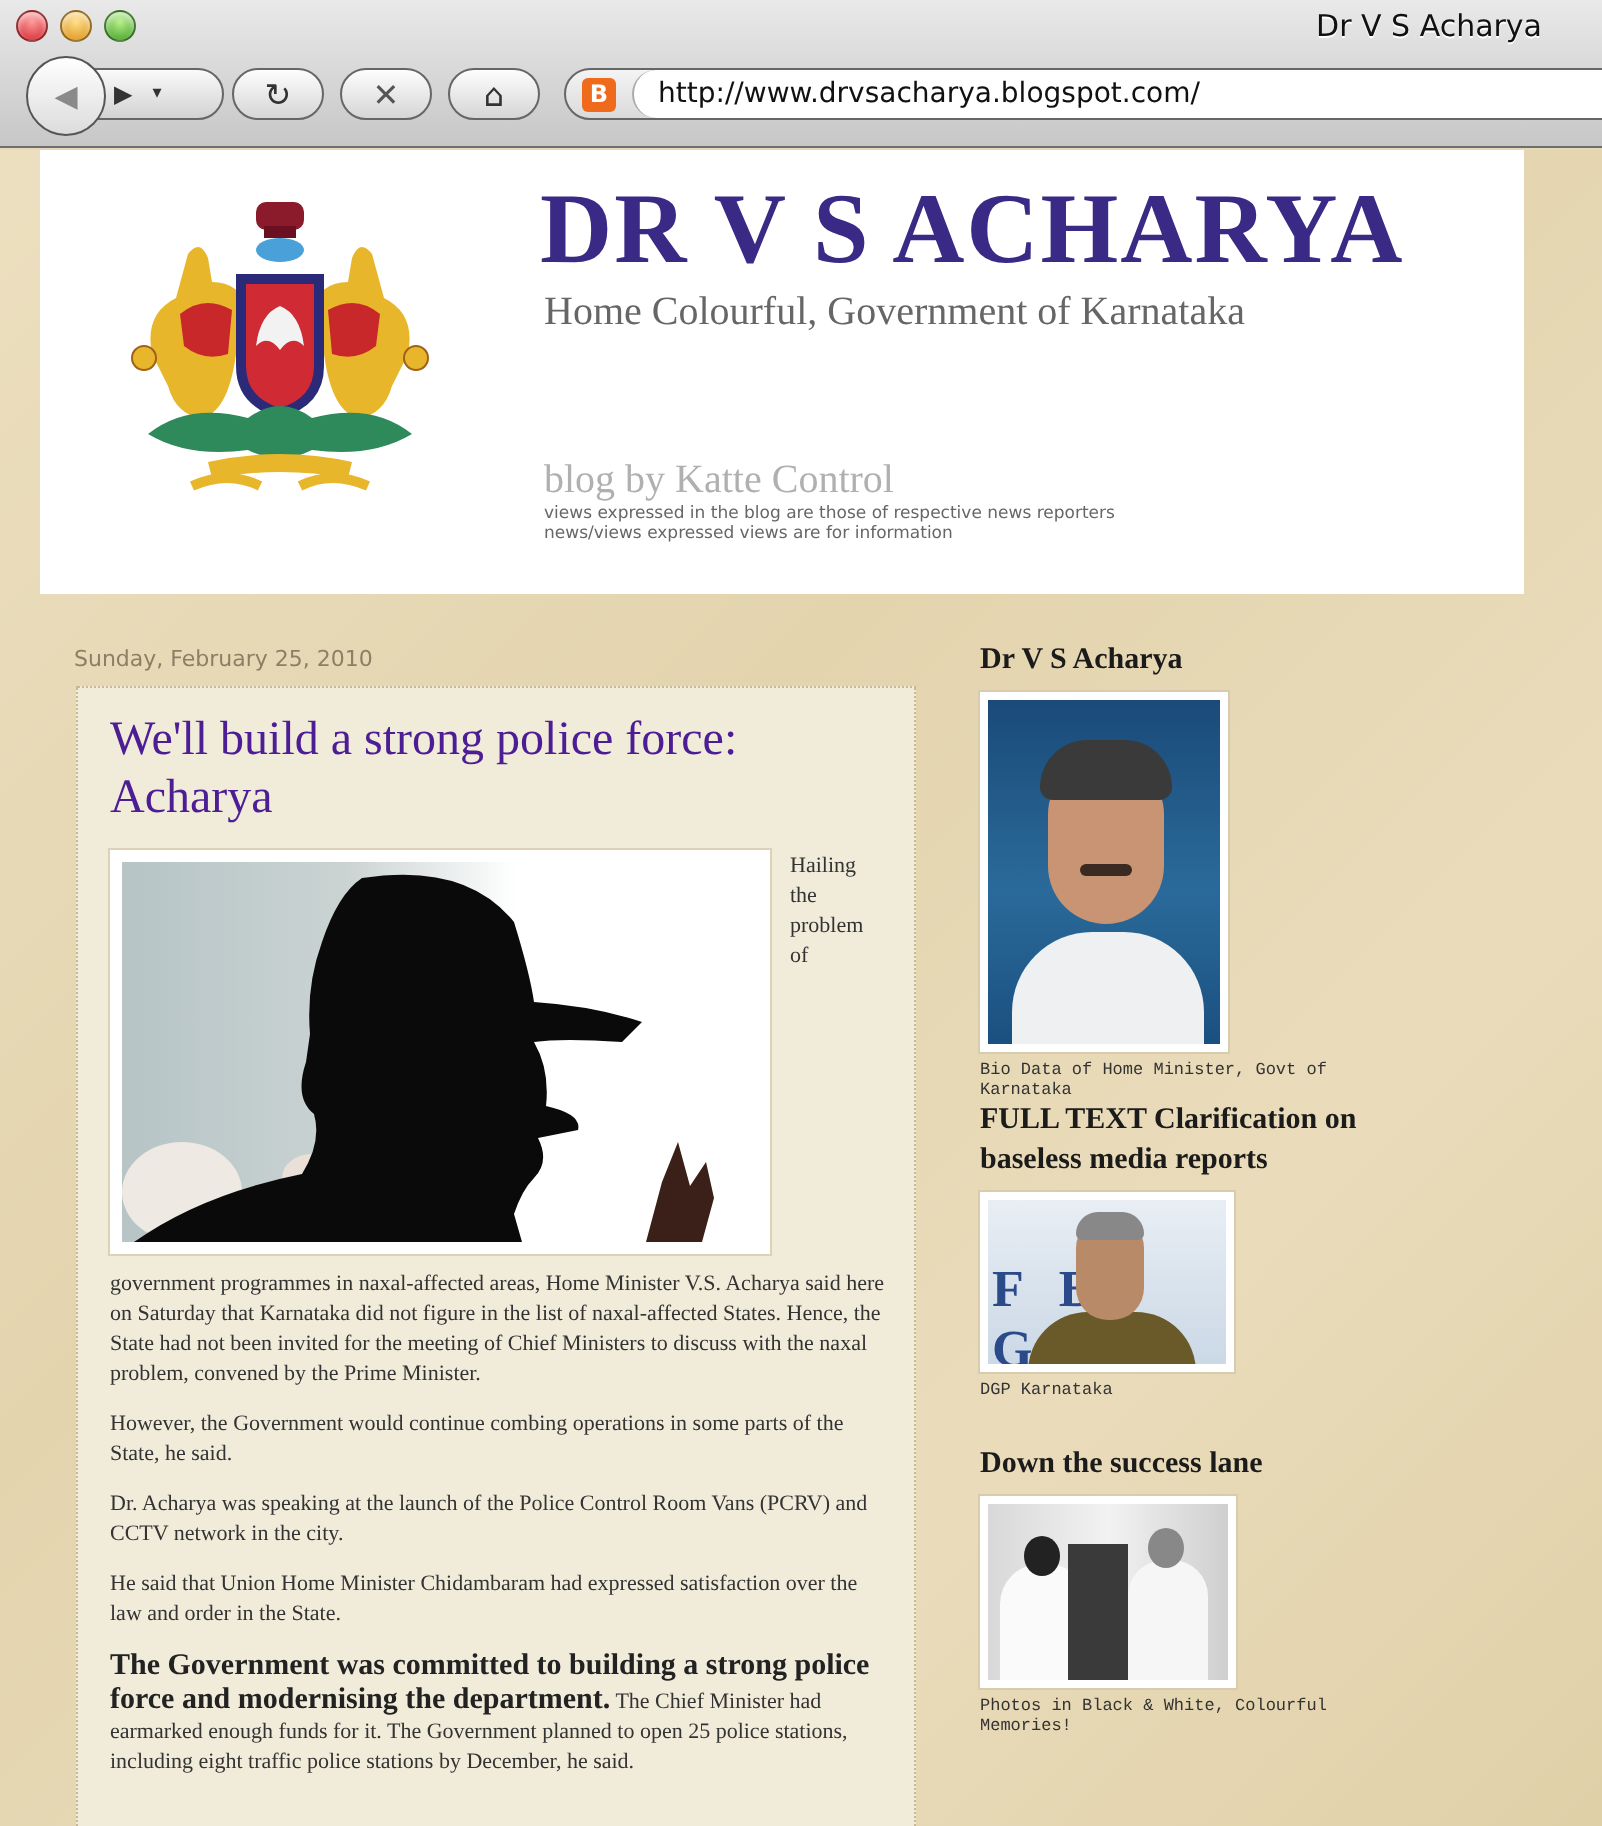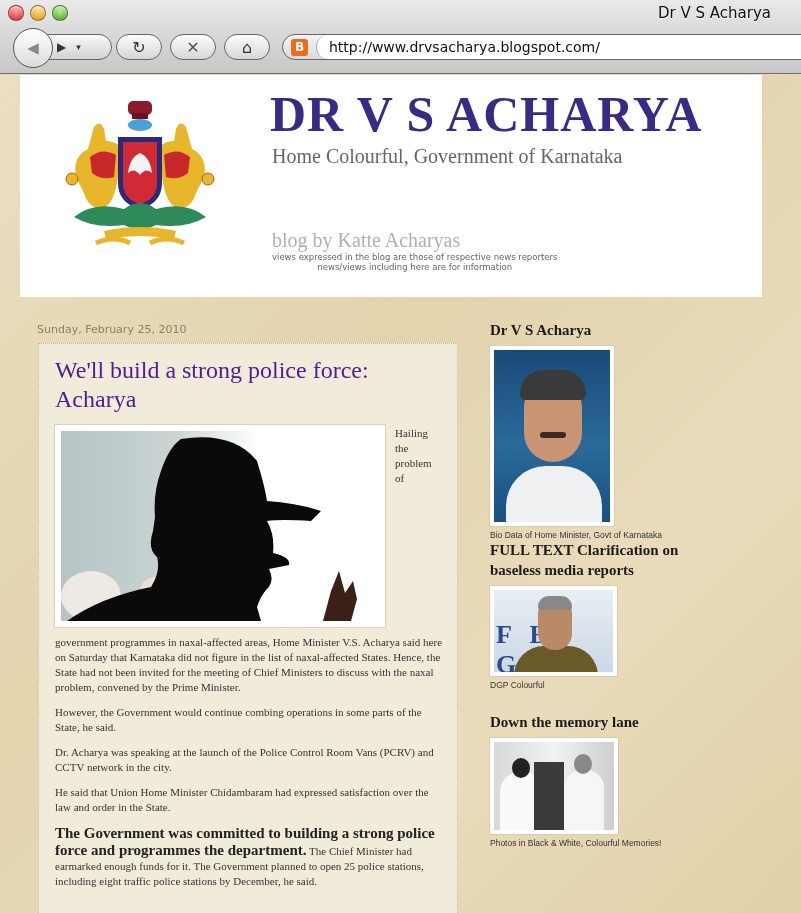--- a/index.html
+++ b/index.html
@@ -48,21 +48,21 @@
     background: linear-gradient(135deg, #ecdfbf 0%, #e3d4ae 40%, #eadcbb 70%, #e0d0a8 100%); }
   .header { position: absolute; left: 20px; top: 0; width: 742px; height: 222px; background: #fff; }
   .emblem { position: absolute; left: 34px; top: 22px; width: 172px; height: 160px; }
   .site-title { position: absolute; left: 250px; top: 10px; font-family: "Liberation Serif", serif;
     font-size: 50px; letter-spacing: 1px; color: #3a2a86; font-weight: bold; }
   .site-subtitle { position: absolute; left: 252px; top: 70px; font-family: "Liberation Serif", serif;
     font-size: 20px; color: #666; }
   .blog-by { position: absolute; left: 252px; top: 154px; font-family: "Liberation Serif", serif;
     font-size: 20px; color: #b0b0b0; }
   .disclaimer { position: absolute; left: 252px; top: 177px; font-family: "DejaVu Sans", sans-serif;
-    font-size: 8.5px; line-height: 10px; color: #666; text-align: center; }
+    font-size: 8.5px; line-height: 10px; color: #666; }
 
   .date-header { position: absolute; left: 37px; top: 248px; font-family: "DejaVu Sans", sans-serif;
     font-size: 11px; color: #8b8066; }
   .post { position: absolute; left: 38px; top: 268px; width: 420px; height: 580px;
     background: #f1ebda; border: 1px dotted #c9b992; }
   .post-title { position: absolute; left: 16px; top: 12px; width: 390px; font-family: "Liberation Serif", serif;
     font-size: 24px; line-height: 29px; color: #4c1d95; }
   .post-image { position: absolute; left: 16px; top: 81px; width: 330px; height: 202px; background: #fff;
     padding: 6px; box-shadow: 0 0 0 1px #ddd2b8; }
   .post-image-inner { width: 100%; height: 100%; position: relative; overflow: hidden;
@@ -73,21 +73,21 @@
     font-size: 11px; line-height: 15px; color: #333; }
   .post-body p { margin-bottom: 10px; }
   .post-body .lead { font-size: 15px; line-height: 16px; font-weight: bold; color: #222; }
   .post-body .lead-rest { font-size: 11px; font-weight: normal; color: #333; }
 
   
   .sidebar { position: absolute; left: 490px; top: 245px; width: 220px; }
   .widget-title { font-family: "Liberation Serif", serif; font-size: 15px; font-weight: bold; color: #1b1b1b;
     line-height: 20px; }
   .widget-photo { background: #fff; padding: 4px; box-shadow: 0 0 0 1px #d8ccae; display: inline-block; margin-top: 6px; }
-  .widget-caption { font-family: Liberation Sans, sans-serif; font-size: 8.5px; color: #333; margin-top: 4px; }
+  .widget-caption { font-family: Liberation Mono, monospace; font-size: 8.5px; color: #333; margin-top: 4px; }
   .photo { position: relative; overflow: hidden; }
 </style>
 </head>
 <body>
 
 <div class="chrome">
   <div class="traffic">
     <div class="light red"></div>
     <div class="light yellow"></div>
     <div class="light green"></div>
@@ -141,24 +141,24 @@
       <path d="M69 45 L103 45 L103 86 Q103 102 86 107 Q69 102 69 86 Z" fill="#d02a34"></path>
       <path d="M86 56 Q76 60 74 76 Q80 70 86 78 Q92 70 98 76 Q96 60 86 56 Z" fill="#f2f2f2"></path>
 
       <path d="M20 120 Q40 104 70 112 Q86 100 102 112 Q132 104 152 120 Q132 132 102 128 Q86 136 70 128 Q40 132 20 120 Z" fill="#2e8a5a"></path>
 
       <path d="M50 134 Q86 126 122 134 L120 142 Q86 136 52 142 Z" fill="#e8b62a"></path>
       <path d="M42 146 Q60 138 76 146 M96 146 Q112 138 130 146" stroke="#e8b62a" stroke-width="5" fill="none"></path>
     </svg>
     <div class="site-title">DR V S ACHARYA</div>
     <div class="site-subtitle">Home Colourful, Government of Karnataka</div>
-    <div class="blog-by">blog by Katte Acharyas</div>
+    <div class="blog-by">blog by Katte Control</div>
     <div class="disclaimer">
       <div>views expressed in the blog are those of respective news reporters</div>
-      <div>news/views including here are for information</div>
+      <div>news/views expressed views are for information</div>
     </div>
   </div>
 
   <div class="date-header">Sunday, February 25, 2010</div>
 
   <div class="post">
     <div class="post-title">We'll build a strong police force: Acharya</div>
 
     <div class="post-image">
       <div class="post-image-inner">
@@ -172,21 +172,21 @@
       </div>
     </div>
     <div class="wrap-text">Hailing the problem of</div>
 
     <div class="post-body">
       <p>government programmes in naxal-affected areas, Home Minister V.S. Acharya said here on Saturday that Karnataka did not figure in the list of naxal-affected States. Hence, the State had not been invited for the meeting of Chief Ministers to discuss with the naxal problem, convened by the Prime Minister.</p>
       <p>However, the Government would continue combing operations in some parts of the State, he said.</p>
       <p>Dr. Acharya was speaking at the launch of the Police Control Room Vans (PCRV) and CCTV network in the city.</p>
       <p>He said that Union Home Minister Chidambaram had expressed satisfaction over the law and order in the State.</p>
       <p>
-        <span class="lead">The Government was committed to building a strong police force and programmes the department.</span>
+        <span class="lead">The Government was committed to building a strong police force and modernising the department.</span>
         <span class="lead-rest">The Chief Minister had earmarked enough funds for it. The Government planned to open 25 police stations, including eight traffic police stations by December, he said.</span>
       </p>
     </div>
   </div>
 
   <div class="sidebar">
     <div>
       <div class="widget-title">Dr V S Acharya</div>
       <div class="widget-photo">
         <div class="photo" style="width:116px;height:172px;background:linear-gradient(#1a4a78,#2a6a9a 55%,#1a5080);">
@@ -202,25 +202,25 @@
     <div style="">
       <div class="widget-title">FULL TEXT Clarification on baseless media reports</div>
       <div class="widget-photo">
         <div class="photo" style="width:119px;height:82px;background:linear-gradient(#e8eef4,#cbd8e6);">
           <div style="position:absolute;left:2px;top:30px;font-family:'Liberation Serif',serif;font-weight:bold;font-size:26px;color:#2a4a8a;letter-spacing:6px;">F B GAL</div>
           <div style="position:absolute;left:20px;top:56px;width:84px;height:30px;border-radius:30px 30px 0 0;background:#6a5a2a;"></div>
           <div style="position:absolute;left:44px;top:8px;width:34px;height:52px;border-radius:16px;background:#b88a68;"></div>
           <div style="position:absolute;left:44px;top:6px;width:34px;height:14px;border-radius:14px 14px 4px 4px;background:#888;"></div>
         </div>
       </div>
-      <div class="widget-caption">DGP Colourful</div>
+      <div class="widget-caption">DGP Karnataka</div>
     </div>
 
     <div style="margin-top:22px;">
-      <div class="widget-title">Down the memory lane</div>
+      <div class="widget-title">Down the success lane</div>
       <div class="widget-photo">
         <div class="photo" style="width:120px;height:88px;background:linear-gradient(90deg,#d8d8d8,#f2f2f2 50%,#cfcfcf);">
           <div style="position:absolute;left:6px;top:30px;width:44px;height:60px;border-radius:20px 20px 0 0;background:#fafafa;"></div>
           <div style="position:absolute;left:18px;top:16px;width:18px;height:20px;border-radius:50%;background:#222;"></div>
           <div style="position:absolute;left:40px;top:20px;width:30px;height:68px;background:#3a3a3a;"></div>
           <div style="position:absolute;left:70px;top:28px;width:40px;height:60px;border-radius:18px 18px 0 0;background:#f6f6f6;"></div>
           <div style="position:absolute;left:80px;top:12px;width:18px;height:20px;border-radius:50%;background:#888;"></div>
         </div>
       </div>
       <div class="widget-caption">Photos in Black &amp; White, Colourful Memories!</div>

